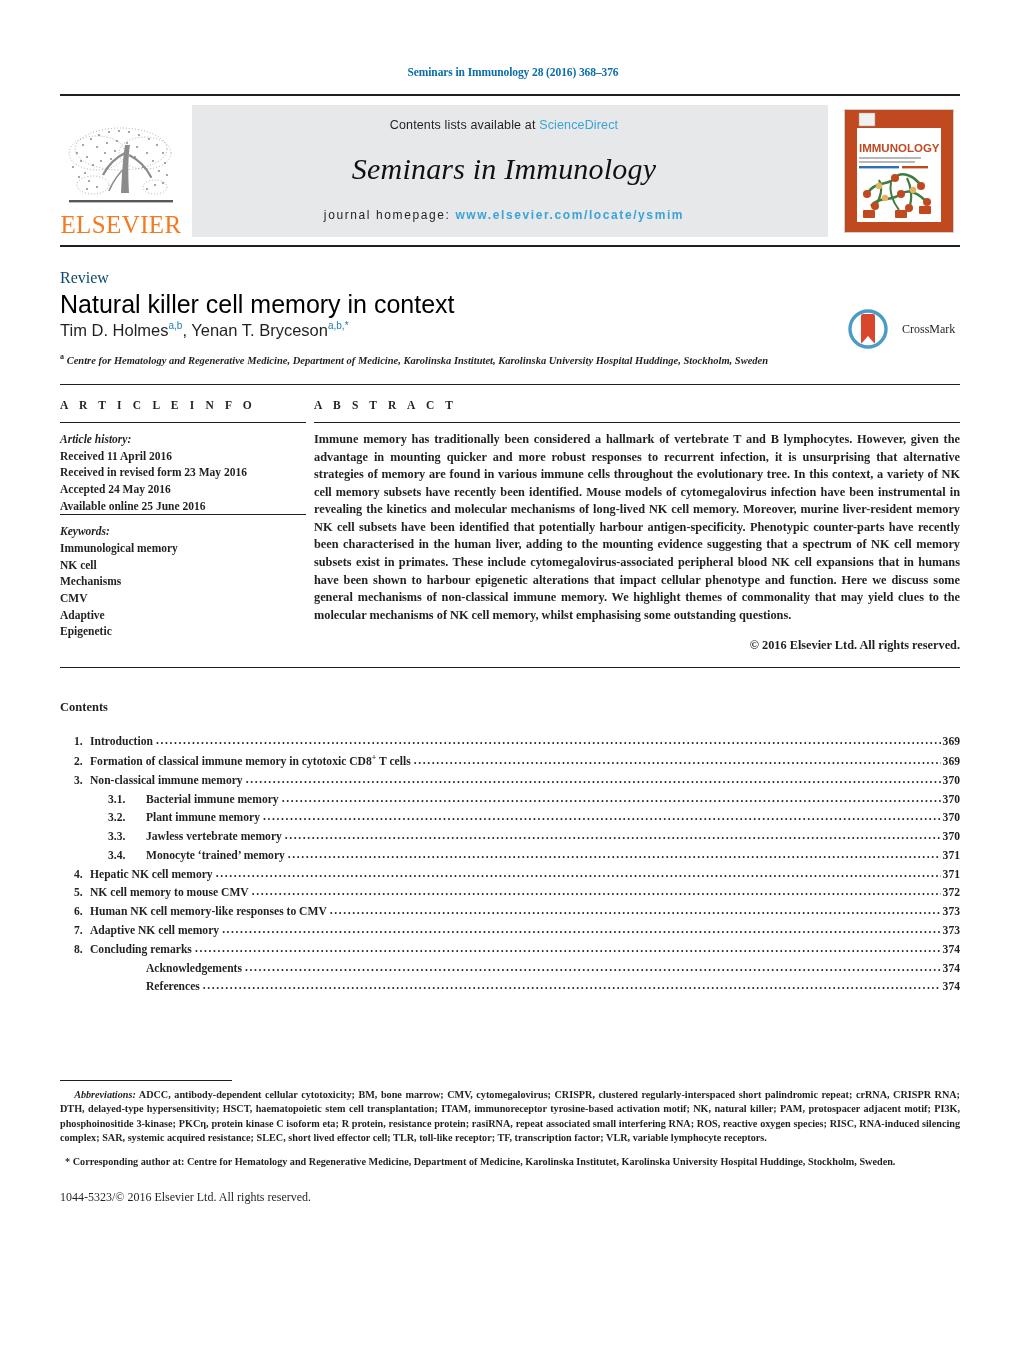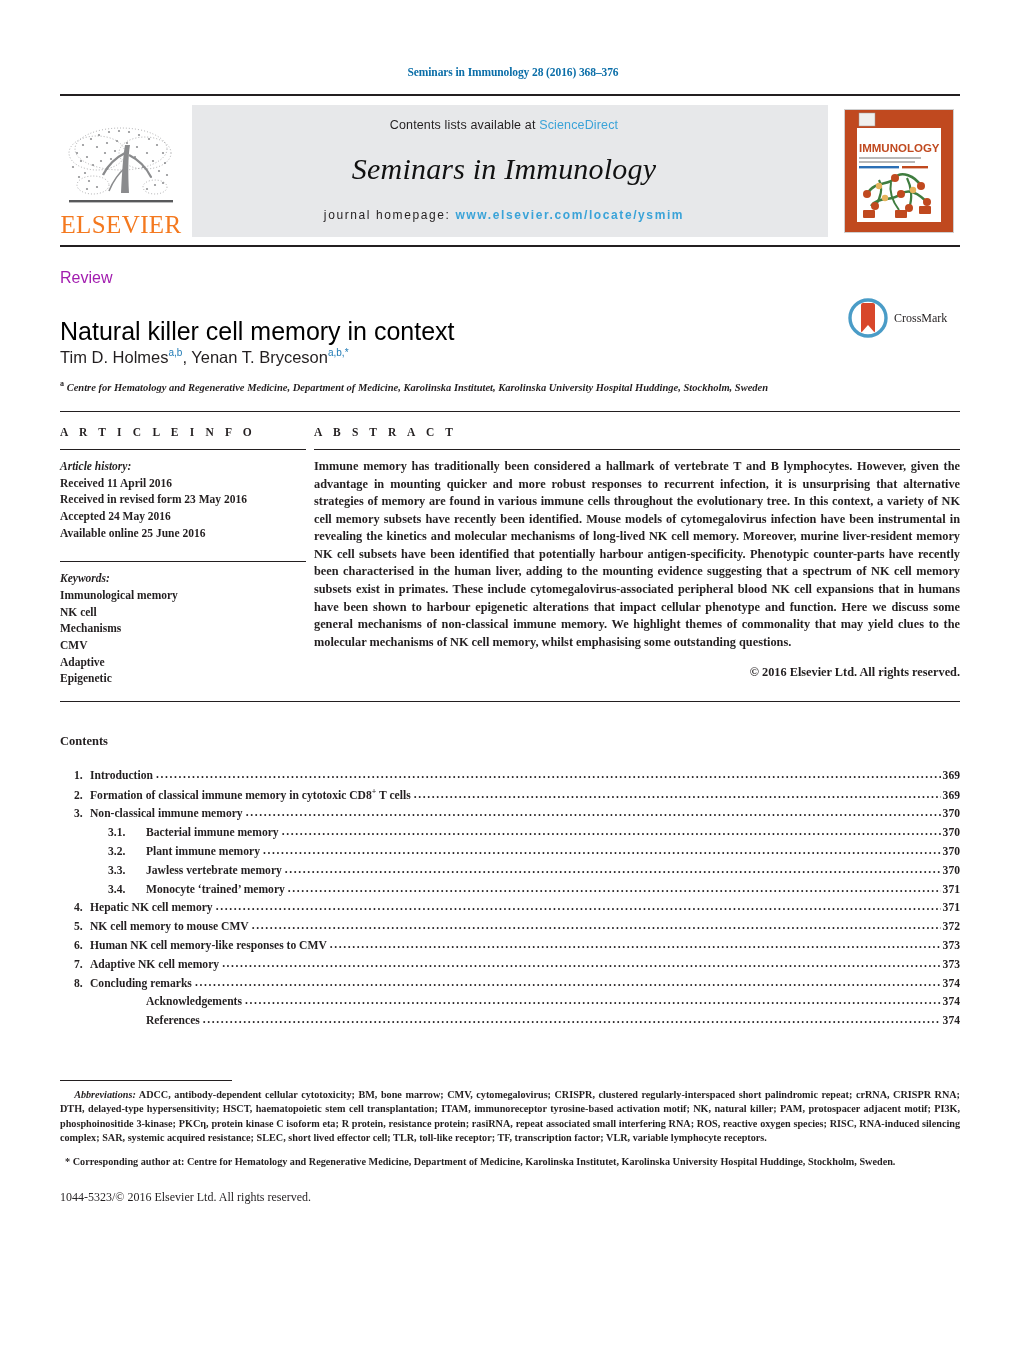--- a/index.html
+++ b/index.html
@@ -103,24 +103,24 @@
     width: 108px; height: 122px;
     border: 1px solid #cfcfcf;
     background: #ffffff;
     position: relative;
     overflow: hidden;
   }
 
   
   .title-block { margin: 22px 60px 0 60px; position: relative; }
   .doc-type {
-    font-family: Liberation Sans, sans-serif;
+    font-family: Liberation Serif, serif;
     font-size: 16px;
-    color: #a21caf;
-    margin-bottom: 31px;
+    color: #0c4a6e;
+    margin-bottom: 4px;
   }
   .art-title {
     font-family: "Liberation Sans", sans-serif;
     font-size: 25px;
     font-weight: normal;
     color: #000000;
     margin: 0 0 1px 0;
     line-height: 1.1;
   }
   .authors {
@@ -134,23 +134,23 @@
     font-size: 10.5px;
     font-style: italic;
     font-weight: bold;
     color: #231f20;
     line-height: 1.38;
     margin: 0 0 3px 0;
   }
   .affil sup { font-style: normal; font-size: 8px; vertical-align: super; }
   .crossmark {
     position: absolute;
-    right: 0; top: 26px;
+    right: 0; top: 37px;
     width: 112px; height: 46px;
-    display: flex; align-items: center; gap: 6px;
+    display: flex; align-items: center; gap: 14px;
   }
   .crossmark-label {
     font-family: "Liberation Serif", serif;
     font-size: 12px; color: #231f20;
   }
 
   
   .info-rule-top {
     margin: 16px 60px 0 60px;
     border-top: 1.2px solid #231f20;
@@ -172,21 +172,21 @@
     margin-bottom: 11px;
   }
   .hr-thin { border-top: 1px solid #231f20; margin: 0 0 8px 0; }
   .info-label {
     font-size: 11.5px; font-weight: bold; font-style: italic; color: #231f20;
     line-height: 1.45;
   }
   .info-line {
     font-size: 11.5px; font-weight: bold; color: #231f20; line-height: 1.45;
   }
-  .kw-block { margin-top: 20px; }
+  .kw-block { }
   .abstract-body {
     font-size: 12.3px;
     font-weight: bold;
     color: #231f20;
     text-align: justify;
     line-height: 1.43;
   }
   .copyright-line {
     text-align: right;
     font-size: 12.3px;

